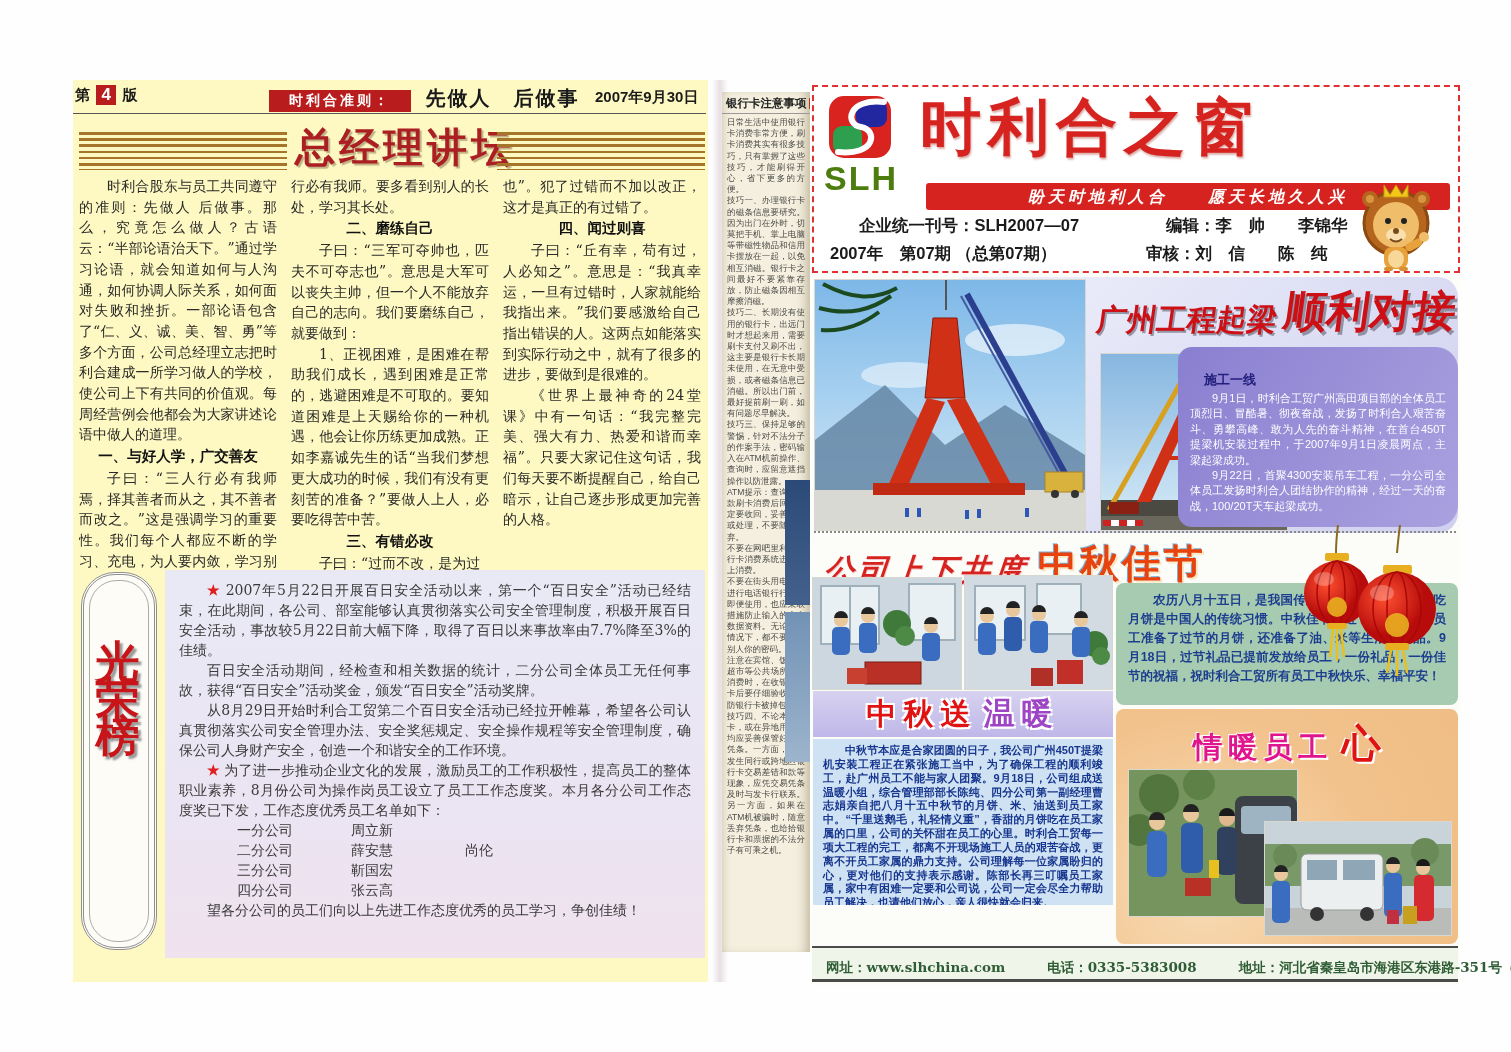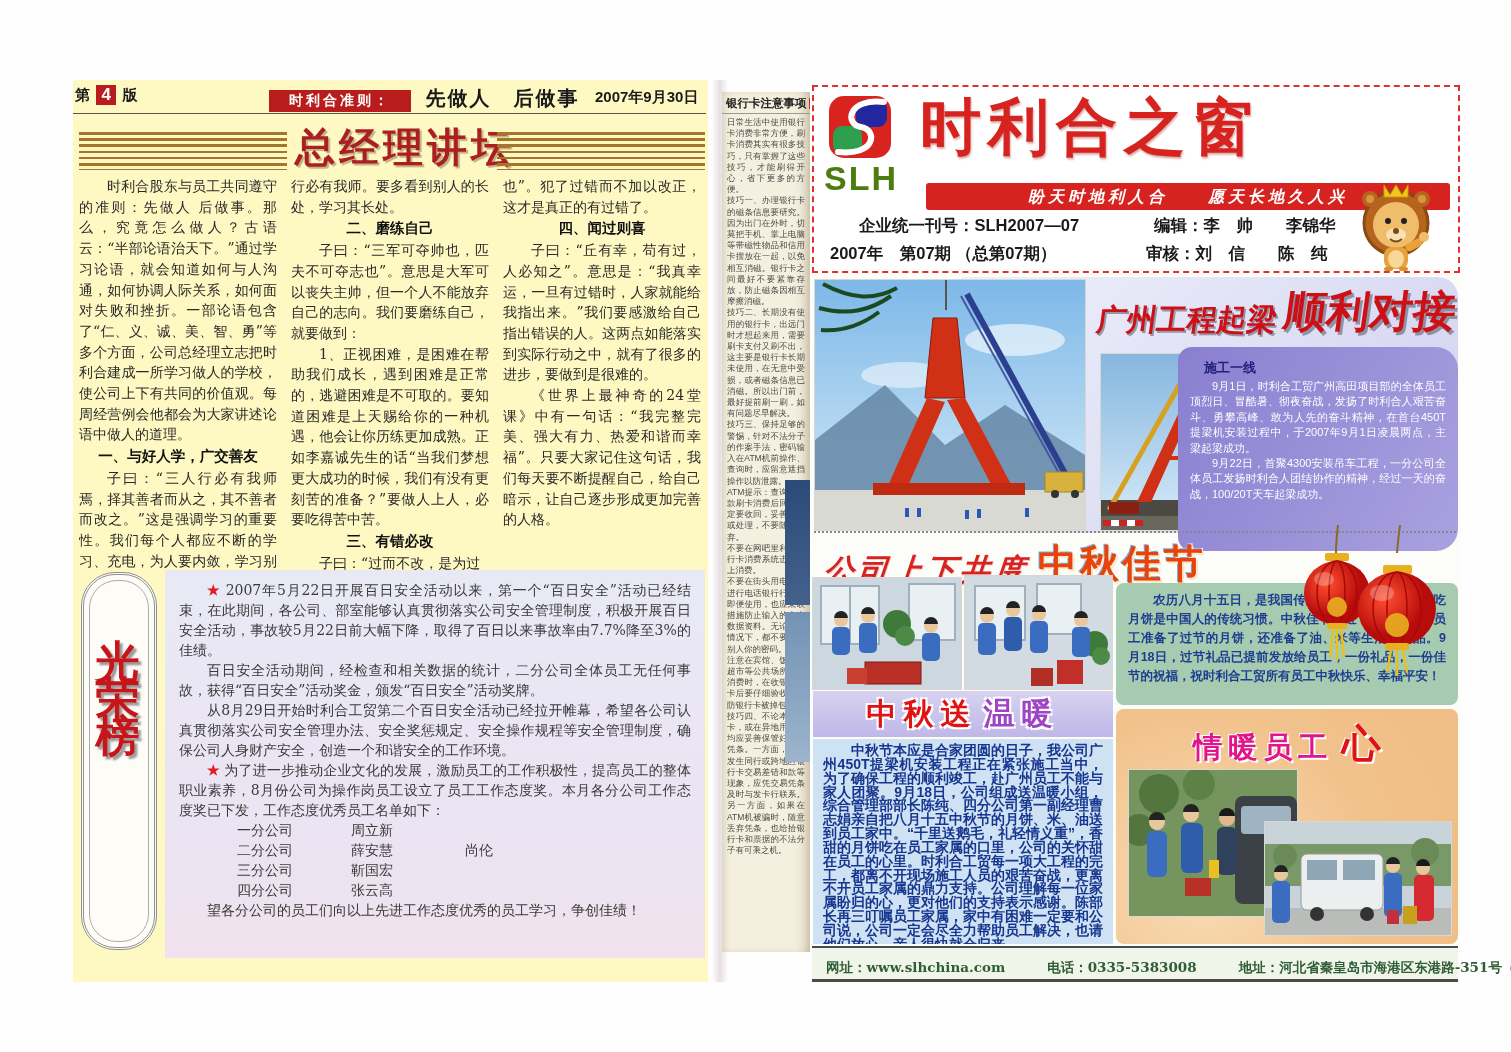--- a/index.html
+++ b/index.html
@@ -49,42 +49,42 @@
   .slogan{left:112px;top:96px;width:524px;height:27px;background:#d6231f;border-radius:3px;color:#fff;
           font-style:italic;font-weight:bold;font-size:16px;letter-spacing:4px;text-align:center;line-height:27px;
           font-family:"DejaVu Serif","Liberation Serif",serif;}
   .hdr-info{font-size:16.5px;font-weight:bold;color:#1a1a1a;white-space:nowrap;}
   .wash{left:150px;top:192px;width:496px;height:256px;border-radius:0 20px 20px 0;
         background:linear-gradient(135deg,#eef0fb 0%,#cfd0ee 100%);}
   .photo{border:1px solid #d8d8d0;box-sizing:border-box;}
   .headline{left:286px;top:198px;display:flex;align-items:flex-end;transform:skewX(-8deg);white-space:nowrap;}
   .headline .a{font-size:30px;font-weight:900;color:#cc1016;text-shadow:2px 2px 0 rgba(70,70,85,.5);}
   .headline .b{font-size:43px;font-weight:900;color:#cc1016;margin-left:6px;text-shadow:3px 3px 0 rgba(70,70,85,.5);}
-  .pbox{left:366px;top:262px;width:280px;height:204px;border-radius:14px 22px 22px 14px;
-        background:linear-gradient(120deg,#8a7fd0,#aaa1e0);padding:12px 12px;box-sizing:border-box;overflow:hidden;}
+  .pbox{left:366px;top:262px;width:280px;height:180px;border-radius:14px 22px 22px 14px;
+        background:linear-gradient(120deg,#8a7fd0,#aaa1e0);padding:24px 12px;box-sizing:border-box;overflow:hidden;}
   .pbox-title{font-size:13px;font-weight:900;color:#23207d;margin:0 0 2px 14px;}
   .pbox p{margin:0;font-size:11px;line-height:15.4px;color:#fdfdff;text-align:justify;text-indent:2em;}
   .dashsep{left:2px;top:446px;width:642px;border-top:2px dotted #888;}
   .banner2{left:12px;top:452px;display:flex;align-items:flex-end;white-space:nowrap;}
   .banner2 .a{font-size:30px;font-weight:900;font-style:italic;color:#d6231f;letter-spacing:4px;
               font-family:"DejaVu Serif",serif;transform:skewX(-5deg);text-shadow:1px 1px 0 #f2c6c6;}
   .banner2 .b{font-size:39px;font-weight:900;color:#e8430e;letter-spacing:3px;margin-left:10px;
               text-shadow:2px 2px 0 #f8e8c8,-1px -1px 0 #7ab0d8,1px -1px 0 #fff;}
   .greenbox{left:304px;top:498px;width:342px;height:122px;background:#a6cbb0;border-radius:8px;
             padding:8px 12px;box-sizing:border-box;overflow:hidden;font-size:12.5px;line-height:19px;
             font-weight:bold;color:#1d3e8f;text-align:justify;}
   .greenbox p{margin:0;text-indent:2em;}
   .banner3{left:1px;top:606px;width:300px;height:46px;background:linear-gradient(180deg,#d7d2f0,#bfb7e8);
            display:flex;align-items:center;justify-content:center;}
   .banner3 .a{font-size:30px;font-weight:900;color:#e01212;letter-spacing:7px;
               text-shadow:2px 2px 0 #fff,-2px -2px 0 #fff,2px -2px 0 #fff,-2px 2px 0 #fff;}
   .banner3 .b{font-size:31px;font-weight:900;color:#9d45c4;letter-spacing:7px;margin-left:6px;
               text-shadow:2px 2px 0 #fff,-2px -2px 0 #fff,2px -2px 0 #fff,-2px 2px 0 #fff;}
-  .warmbox{left:1px;top:654px;width:300px;height:205px;background:#cfe2f3;padding:5px 10px;box-sizing:border-box;
-           overflow:hidden;font-size:14px;line-height:13.85px;font-weight:600;color:#17368f;text-align:justify;}
+  .warmbox{left:1px;top:654px;width:300px;height:166px;background:#cfe2f3;padding:5px 10px;box-sizing:border-box;
+           overflow:hidden;font-size:11px;line-height:13.85px;font-weight:600;color:#17368f;text-align:justify;}
   .warmbox p{margin:0;text-indent:2em;}
   .heartsbox{left:304px;top:624px;width:342px;height:235px;border-radius:8px;overflow:hidden;
              background:radial-gradient(circle at 25% 75%,#f8dcb6 0%,#f2c28c 55%,#efbd85 100%);}
   .hearts-title{margin-top:8px;text-align:center;white-space:nowrap;}
   .hearts-title .a{font-size:29px;font-weight:900;color:#e0148c;letter-spacing:6px;
                    text-shadow:2px 2px 0 #fff,-1px -1px 0 #fff;}
   .hearts-title .b{font-size:39px;font-weight:900;color:#e01212;margin-left:4px;
                    text-shadow:2px 2px 0 #fff,-1px -1px 0 #fff;}
   .footerbar{left:0;top:861px;width:646px;height:36px;background:#f0f5ea;border-top:2px solid #4a4a4a;
              border-bottom:3px solid #4a4a4a;box-sizing:border-box;display:flex;align-items:center;
@@ -197,21 +197,21 @@
           <rect x="28" y="5" width="31" height="27" rx="9" fill="#23279f"></rect>
           <rect x="5" y="31" width="29" height="28" rx="9" fill="#2e9e4f"></rect>
           <path d="M56,7 C20,3 16,29 33,32 C50,35 48,61 10,57" stroke="#ffffff" stroke-width="6" fill="none" stroke-linecap="round"></path>
         </svg>
       </div>
       <div class="abs logo-text">SLH</div>
       <div class="abs nl-title">时利合之窗</div>
       <div class="abs slogan">盼天时地利人合　　愿天长地久人兴</div>
       <div class="abs hdr-info" style="left:25px;top:128px;margin-left:20px;">企业统一刊号：SLH2007—07</div>
       <div class="abs hdr-info" style="left:16px;top:156px;">2007年　第07期 （总第07期）</div>
-      <div class="abs hdr-info" style="left:340px;top:128px;">编辑：李　帅　　李锦华</div>
+      <div class="abs hdr-info" style="left:352px;top:128px;">编辑：李　帅　　李锦华</div>
       <div class="abs hdr-info" style="left:332px;top:156px;">审核：刘　信　　陈　纯</div>
       <div class="abs" style="left:532px;top:96px;">
         <svg width="100" height="88" viewBox="0 0 100 88">
           <circle cx="50" cy="40" r="32" fill="#b5651d" stroke="#8a4a10" stroke-width="3"></circle>
           <circle cx="24" cy="16" r="8" fill="#b5651d"></circle>
             <circle cx="76" cy="16" r="8" fill="#b5651d"></circle>
           <circle cx="24" cy="16" r="4" fill="#d9953f"></circle>
             <circle cx="76" cy="16" r="4" fill="#d9953f"></circle>
           <polygon points="38,2 44,12 50,2 56,12 62,2 62,14 38,14" fill="#f5c518" stroke="#c79a10"></polygon>
           <circle cx="50" cy="42" r="23" fill="#f0be6a"></circle>

